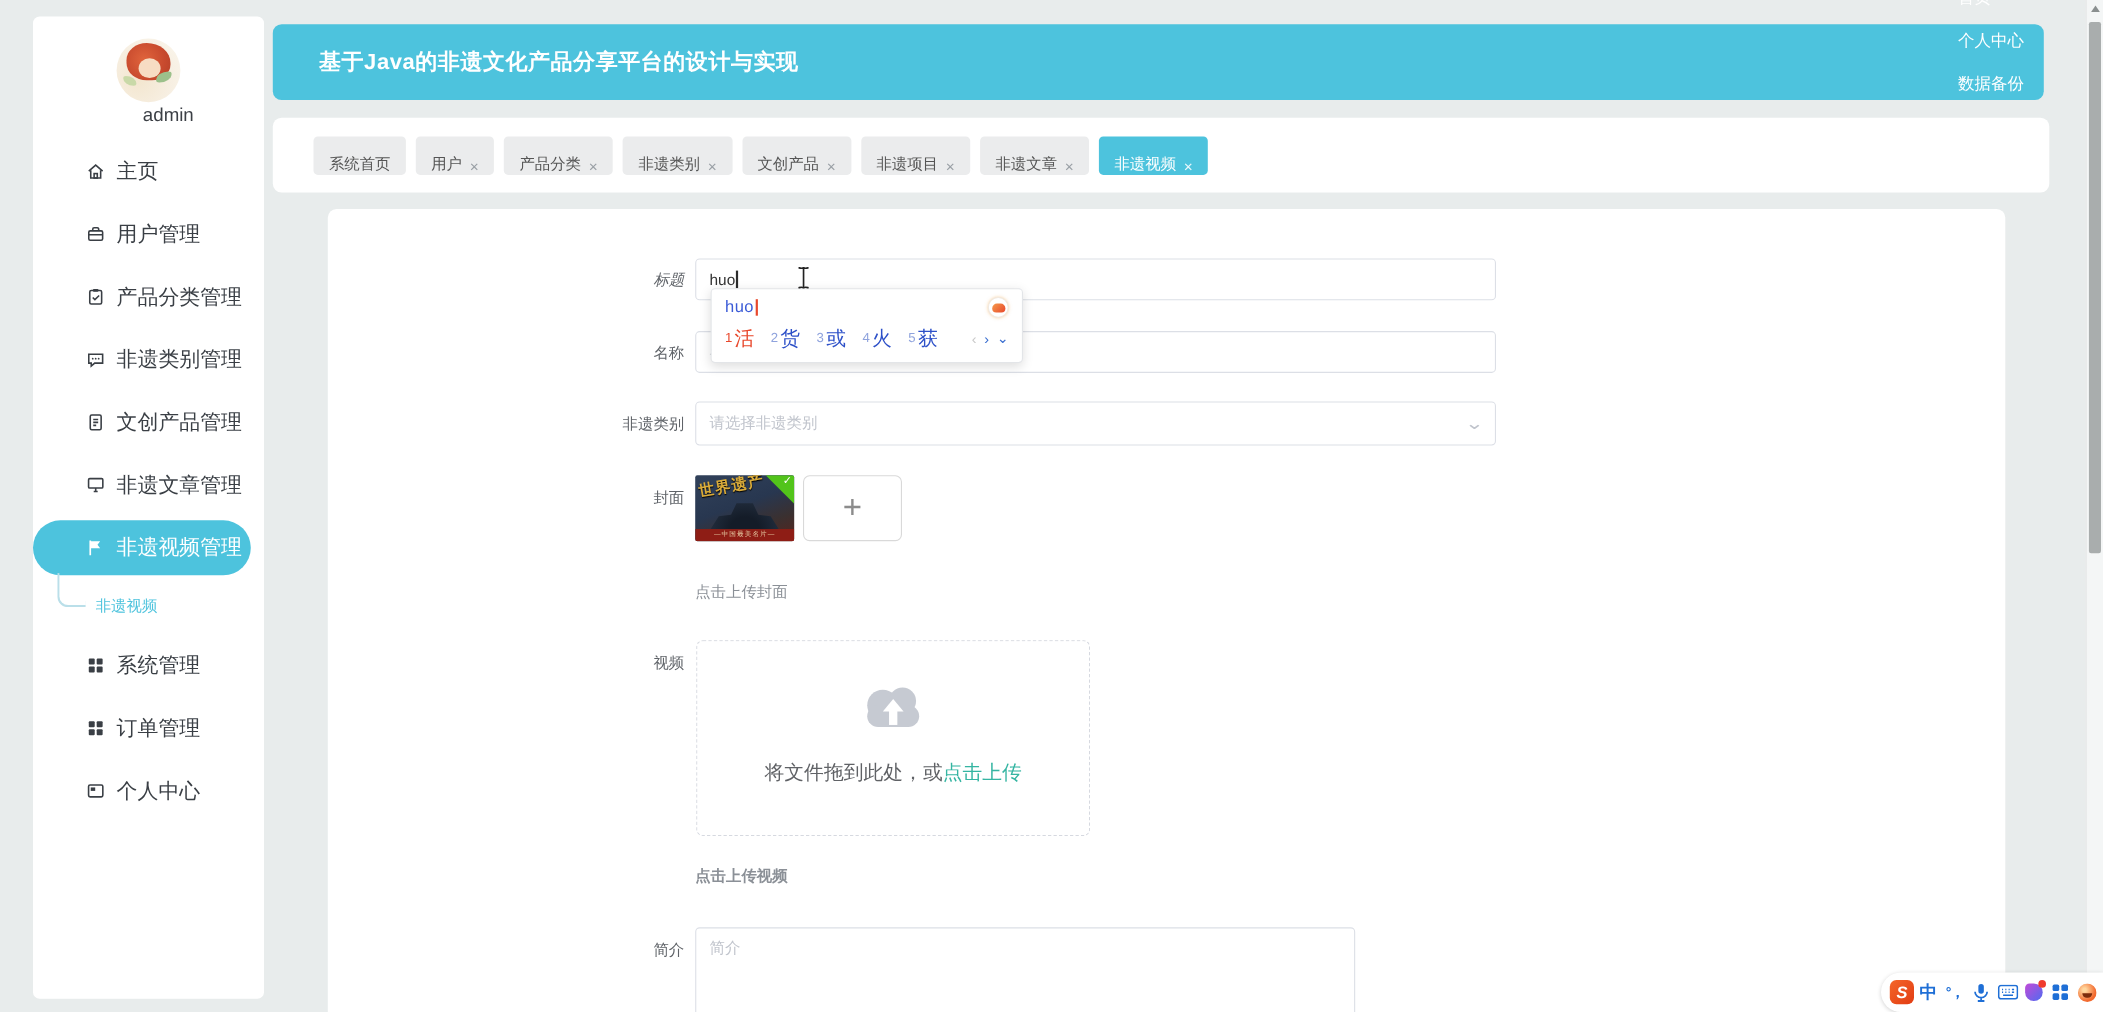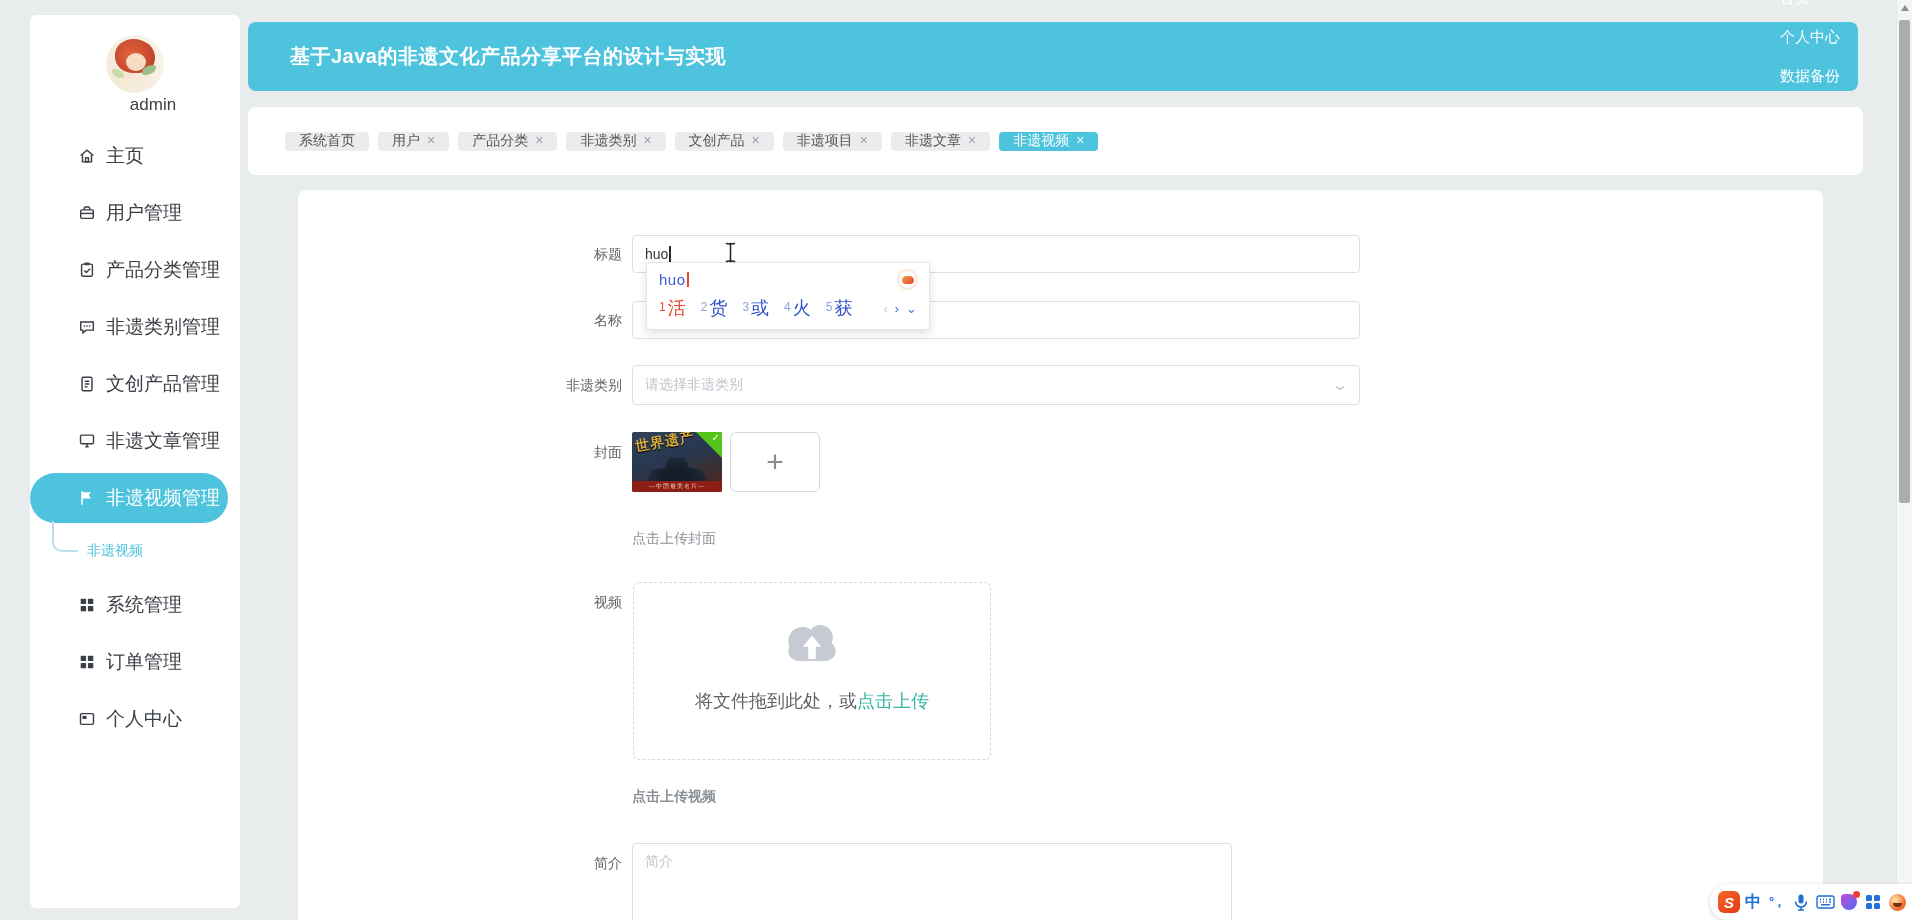--- a/index.html
+++ b/index.html
@@ -31,21 +31,21 @@
   .sb-sub::before{content:"";position:absolute;left:22px;top:-5px;width:24px;height:29px;border-left:2px solid #badfe9;border-bottom:2px solid #badfe9;border-bottom-left-radius:10px;}
 
   
   #content{position:absolute;left:248px;top:0;width:1615px;height:920px;}
   #header{position:absolute;left:0;top:22px;width:1610px;height:69px;background:var(--accent);border-radius:8px;display:flex;align-items:center;color:#fff;}
   .header-title{margin-left:42px;font-size:20px;font-weight:bold;letter-spacing:.5px;}
   .header-links{margin-left:auto;margin-right:18px;display:flex;gap:20px;font-size:15px;flex-direction:column;}
   .header-links span{cursor:pointer;}
 
   #tabbar{position:absolute;left:0;top:107px;width:1615px;height:68px;background:#fff;border-radius:8px;display:flex;align-items:center;padding-left:37px;}
-  .tab{height:19px;display:inline-flex;align-items:flex-start;background:#ebeced;border-radius:4px;padding:0 14px;font-size:14px;color:#555;margin-right:9px;cursor:pointer;white-space:nowrap;}
+  .tab{height:35px;display:inline-flex;align-items:flex-end;background:#ebeced;border-radius:4px;padding:0 14px;font-size:14px;color:#555;margin-right:9px;cursor:pointer;white-space:nowrap;}
   .tab .x{margin-left:7px;color:#9aa0a6;font-size:14px;}
   .tab.active{background:var(--accent);color:#fff;}
   .tab.active .x{color:#eaf8fc;}
 
   
   #card{position:absolute;left:50px;top:190px;width:1525px;height:790px;background:#fff;border-radius:8px;}
   .flabel{position:absolute;left:0;width:324px;text-align:right;font-size:14px;color:var(--label);}
   .input{position:absolute;border:1px solid var(--border);border-radius:4px;background:#fff;display:flex;align-items:center;padding:0 12px;font-size:14px;color:#333;}
   .placeholder{color:var(--ph);}
   .caret{width:2px;height:16px;background:#2b2b2b;margin-left:1px;}
@@ -261,21 +261,21 @@
         <span class="x">×</span>
       </div>
       <div class="tab active">
         <span>非遗视频</span>
         <span class="x">×</span>
       </div>
     </div>
 
     <section id="card">
 
-      <div class="flabel" style="top:45px;line-height:38px;">标题</div>
+      <div class="flabel" style="top:45px;line-height:38px;font-style:italic;">标题</div>
       <div class="input" style="left:334px;top:45px;width:728px;height:38px;">
         <span>huo</span>
         <span class="caret"></span>
       </div>
 
       <div class="flabel" style="top:111px;line-height:38px;">名称</div>
       <div class="input" style="left:334px;top:111px;width:728px;height:38px;">
         <span class="placeholder">名称</span>
       </div>
 

